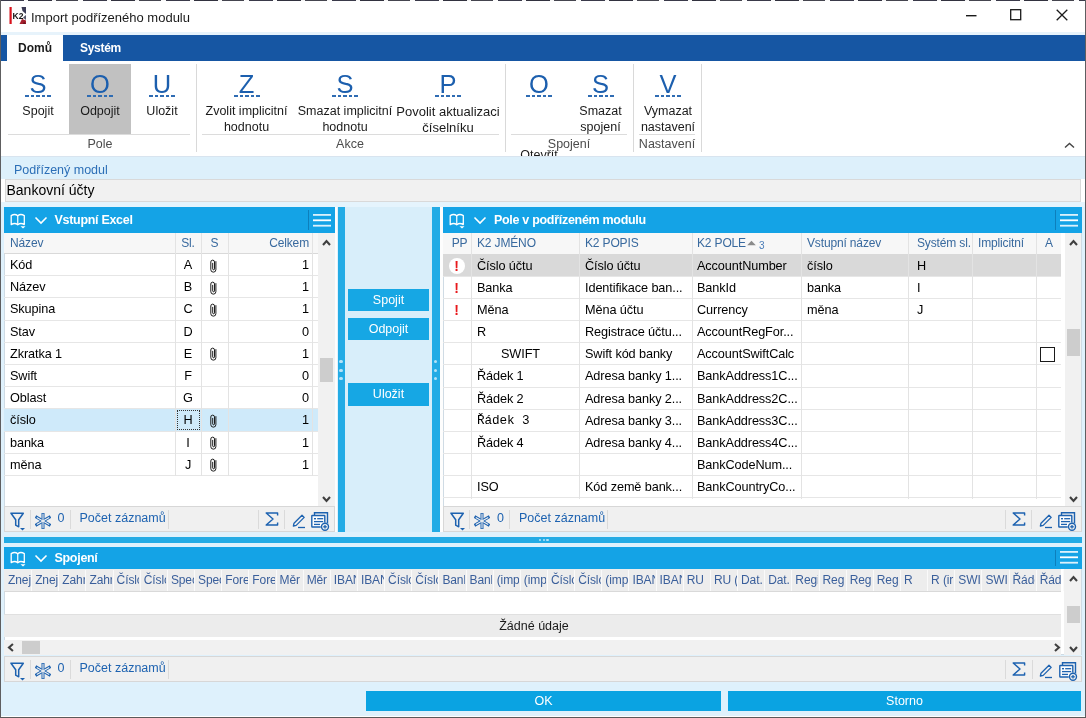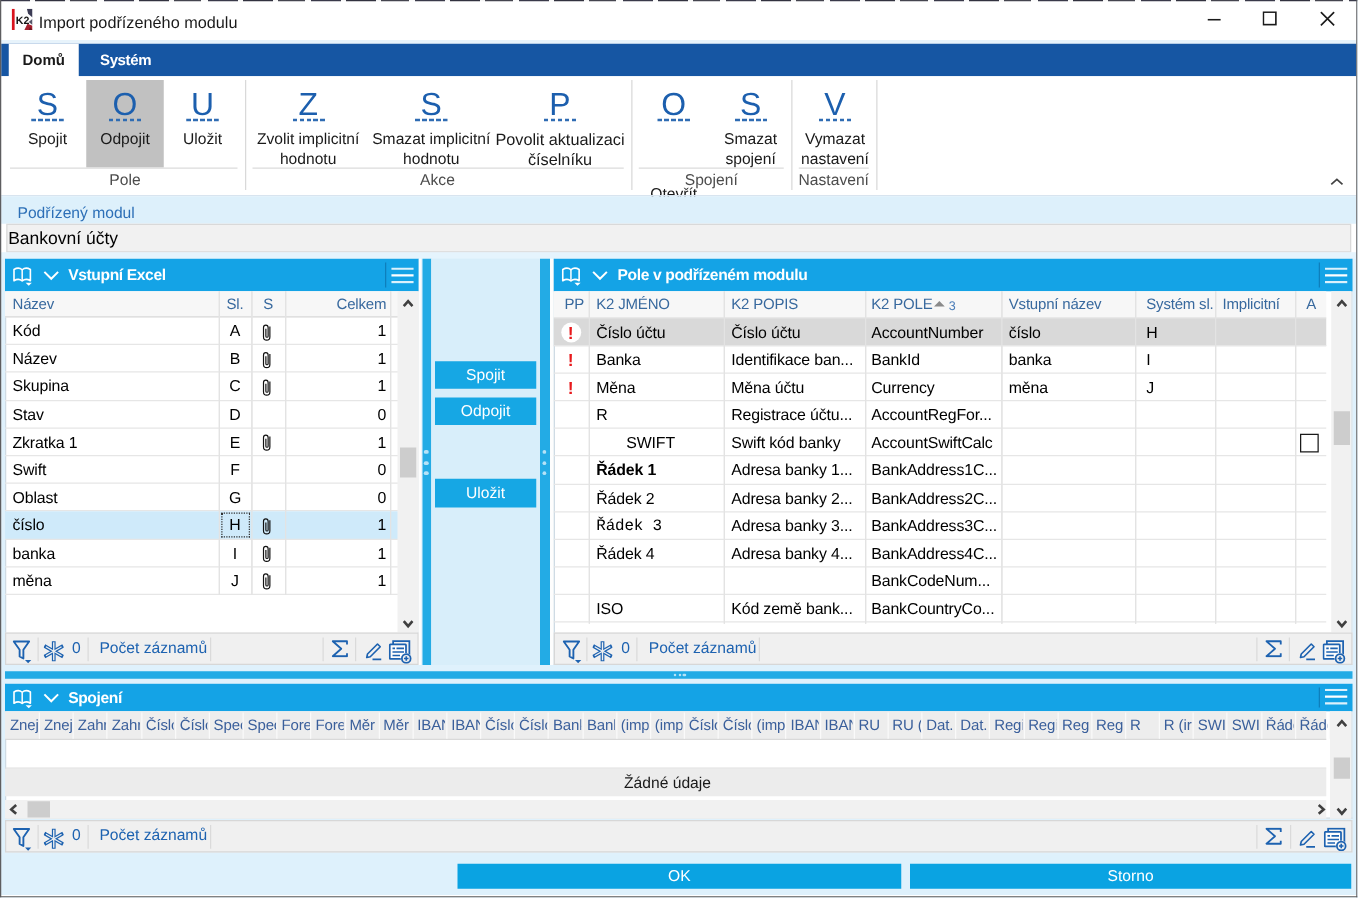--- a/index.html
+++ b/index.html
@@ -312,21 +312,21 @@
 <div class="cell" style="left:807px;top:321.01px;width:99px;height:22px;"></div>
 <div class="cell" style="left:917px;top:321.01px;width:52px;height:22px;"></div>
 <div style="left:443px;top:364.35px;width:618.4px;height:1px;background:#e6e6e6;"></div>
 <div class="cell" style="left:477px;top:343.18px;width:100px;height:22px;margin-left:24px;">SWIFT</div>
 <div class="cell" style="left:585px;top:343.18px;width:105px;height:22px;">Swift kód banky</div>
 <div class="cell" style="left:697px;top:343.18px;width:102px;height:22px;">AccountSwiftCalc</div>
 <div class="cell" style="left:807px;top:343.18px;width:99px;height:22px;"></div>
 <div class="cell" style="left:917px;top:343.18px;width:52px;height:22px;"></div>
 <div style="left:1040px;top:346.68px;width:15px;height:15px;background:#fff;border:1.5px solid #1a1a1a;"></div>
 <div style="left:443px;top:386.52000000000004px;width:618.4px;height:1px;background:#e6e6e6;"></div>
-<div class="cell" style="left:477px;top:365.35px;width:100px;height:22px;font-weight:bold;">Řádek 1</div>
+<div class="cell" style="left:477px;top:365.35px;width:100px;height:22px;">Řádek 1</div>
 <div class="cell" style="left:585px;top:365.35px;width:105px;height:22px;">Adresa banky 1...</div>
 <div class="cell" style="left:697px;top:365.35px;width:102px;height:22px;">BankAddress1C...</div>
 <div class="cell" style="left:807px;top:365.35px;width:99px;height:22px;"></div>
 <div class="cell" style="left:917px;top:365.35px;width:52px;height:22px;"></div>
 <div style="left:443px;top:408.69px;width:618.4px;height:1px;background:#e6e6e6;"></div>
 <div class="cell" style="left:477px;top:387.52px;width:100px;height:22px;">Řádek 2</div>
 <div class="cell" style="left:585px;top:387.52px;width:105px;height:22px;">Adresa banky 2...</div>
 <div class="cell" style="left:697px;top:387.52px;width:102px;height:22px;">BankAddress2C...</div>
 <div class="cell" style="left:807px;top:387.52px;width:99px;height:22px;"></div>
 <div class="cell" style="left:917px;top:387.52px;width:52px;height:22px;"></div>

